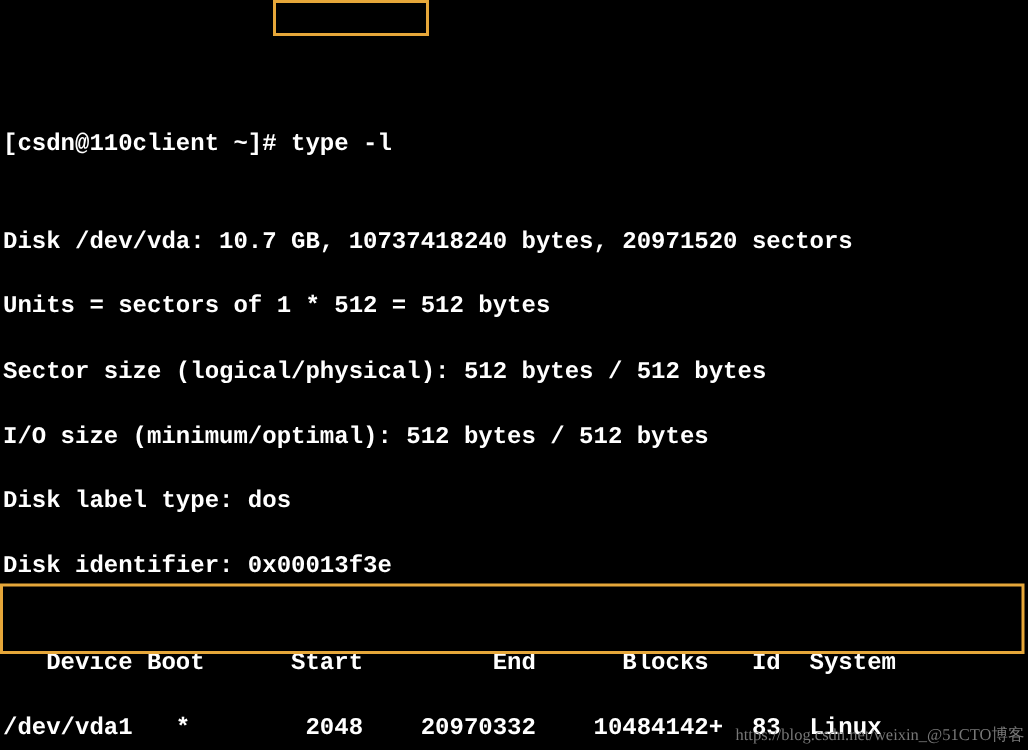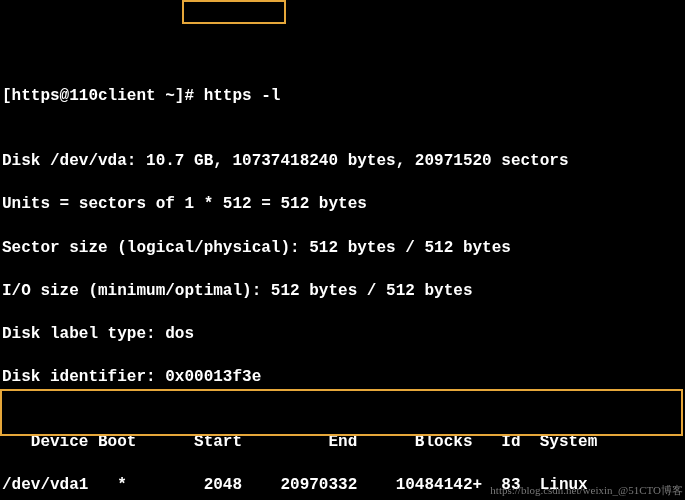--- a/index.html
+++ b/index.html
@@ -35,21 +35,21 @@
     font-weight: normal;
     font-family: Liberation Serif, serif;
     white-space: nowrap;
   }
 </style>
 </head>
 <body>
 
 
 
-<div class="line"><span>[https@110client ~]# </span><span>https -l</span></div>
+<div class="line"><span>[csdn@110client ~]# </span><span>type -l</span></div>
 <div class="line"></div>
 <div class="line">Disk /dev/vda: 10.7 GB, 10737418240 bytes, 20971520 sectors</div>
 <div class="line">Units = sectors of 1 * 512 = 512 bytes</div>
 <div class="line">Sector size (logical/physical): 512 bytes / 512 bytes</div>
 <div class="line">I/O size (minimum/optimal): 512 bytes / 512 bytes</div>
 <div class="line">Disk label type: dos</div>
 <div class="line">Disk identifier: 0x00013f3e</div>
 <div class="line"></div>
 <div class="line">   Device Boot      Start         End      Blocks   Id  System</div>
 <div class="line">/dev/vda1   *        2048    20970332    10484142+  83  Linux</div>

